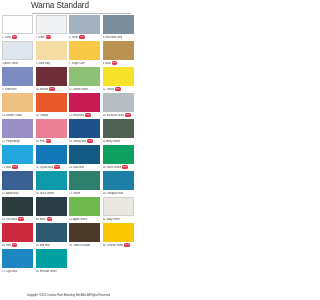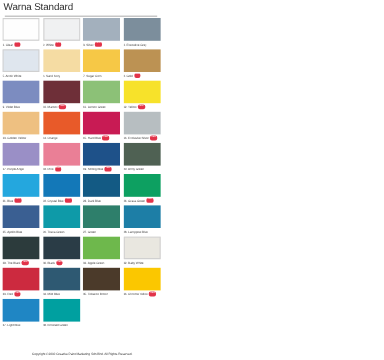--- a/index.html
+++ b/index.html
@@ -19,20 +19,21 @@
     height: 300px;
     position: relative;
     box-sizing: border-box;
     background: #ffffff;
     display: flex;
     flex-direction: column;
   }
   .header {
     padding: 1px 4px 0 3px;
     flex: 0 0 auto;
+    margin-left: 28px;
   }
   .title {
     font-size: 8.2px;
     line-height: 10px;
     font-weight: 400;
     color: #2f2f2f;
     letter-spacing: -0.1px;
     white-space: nowrap;
   }
   .title-rule {

